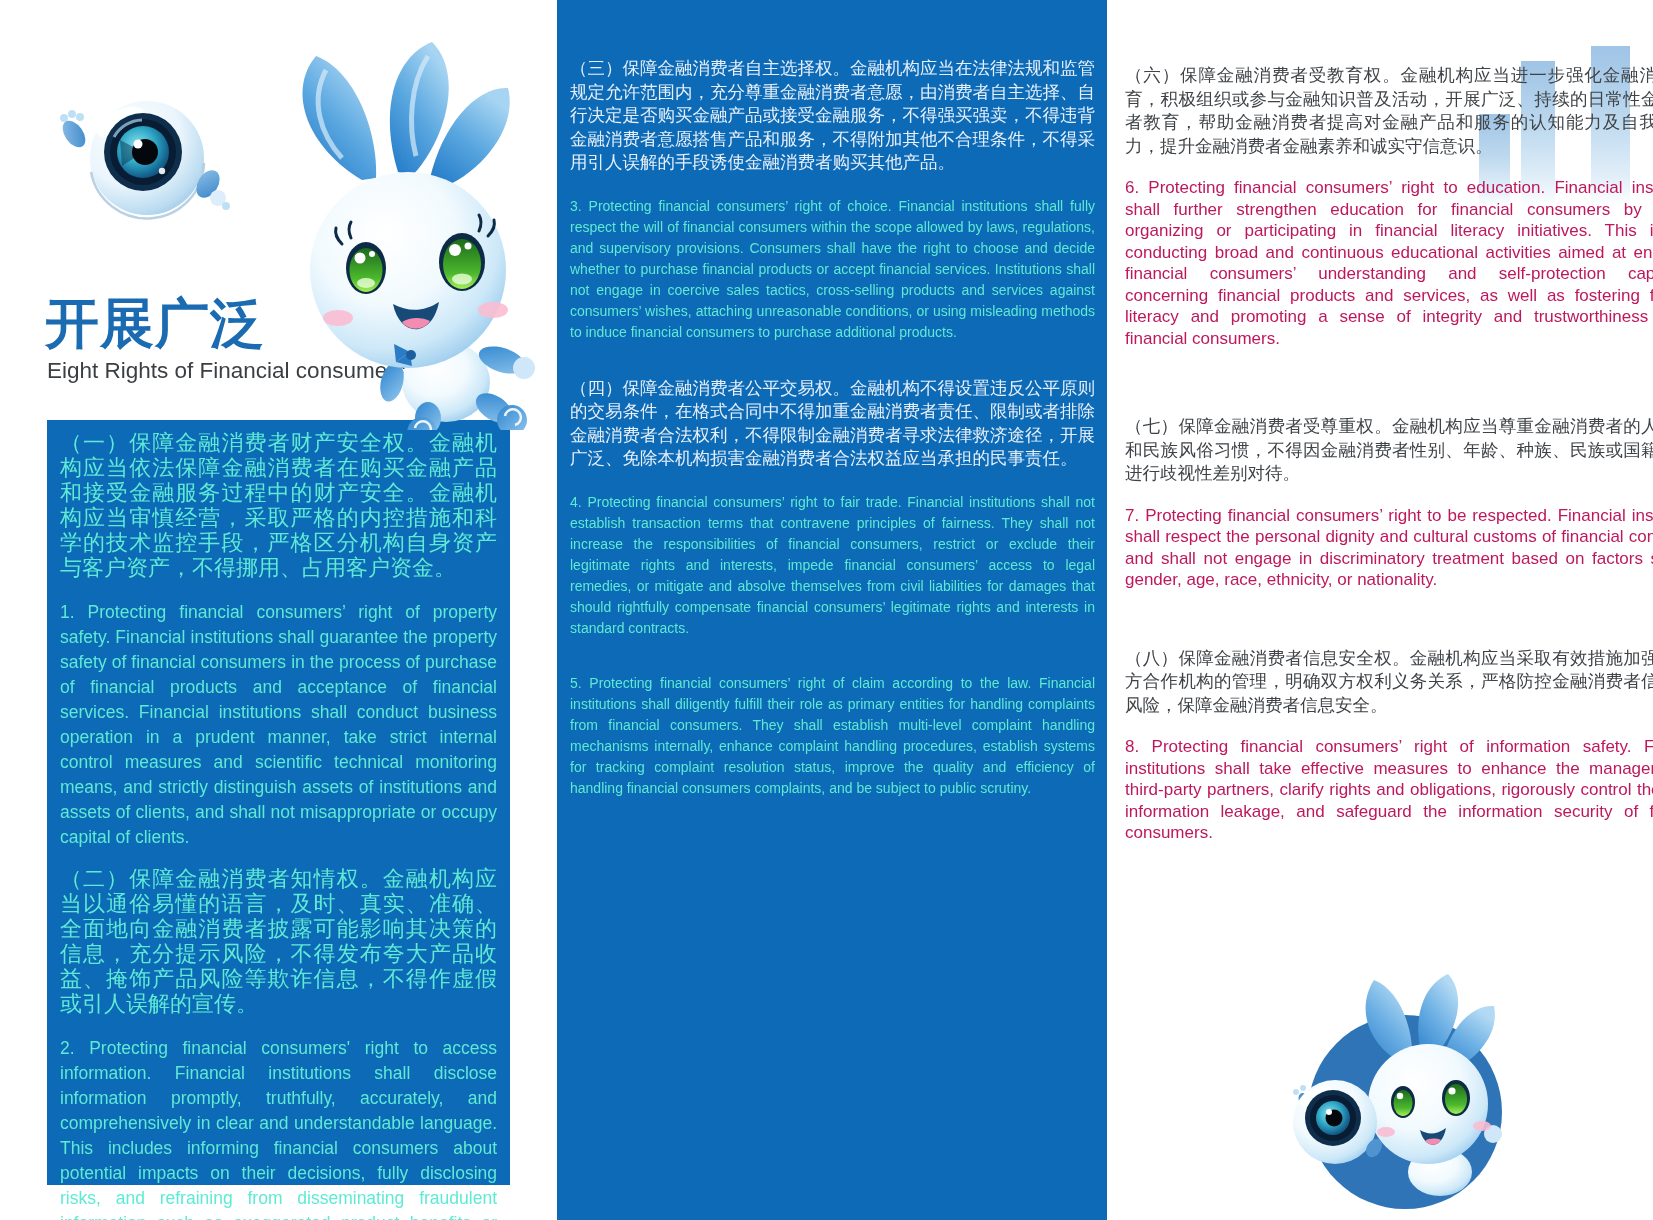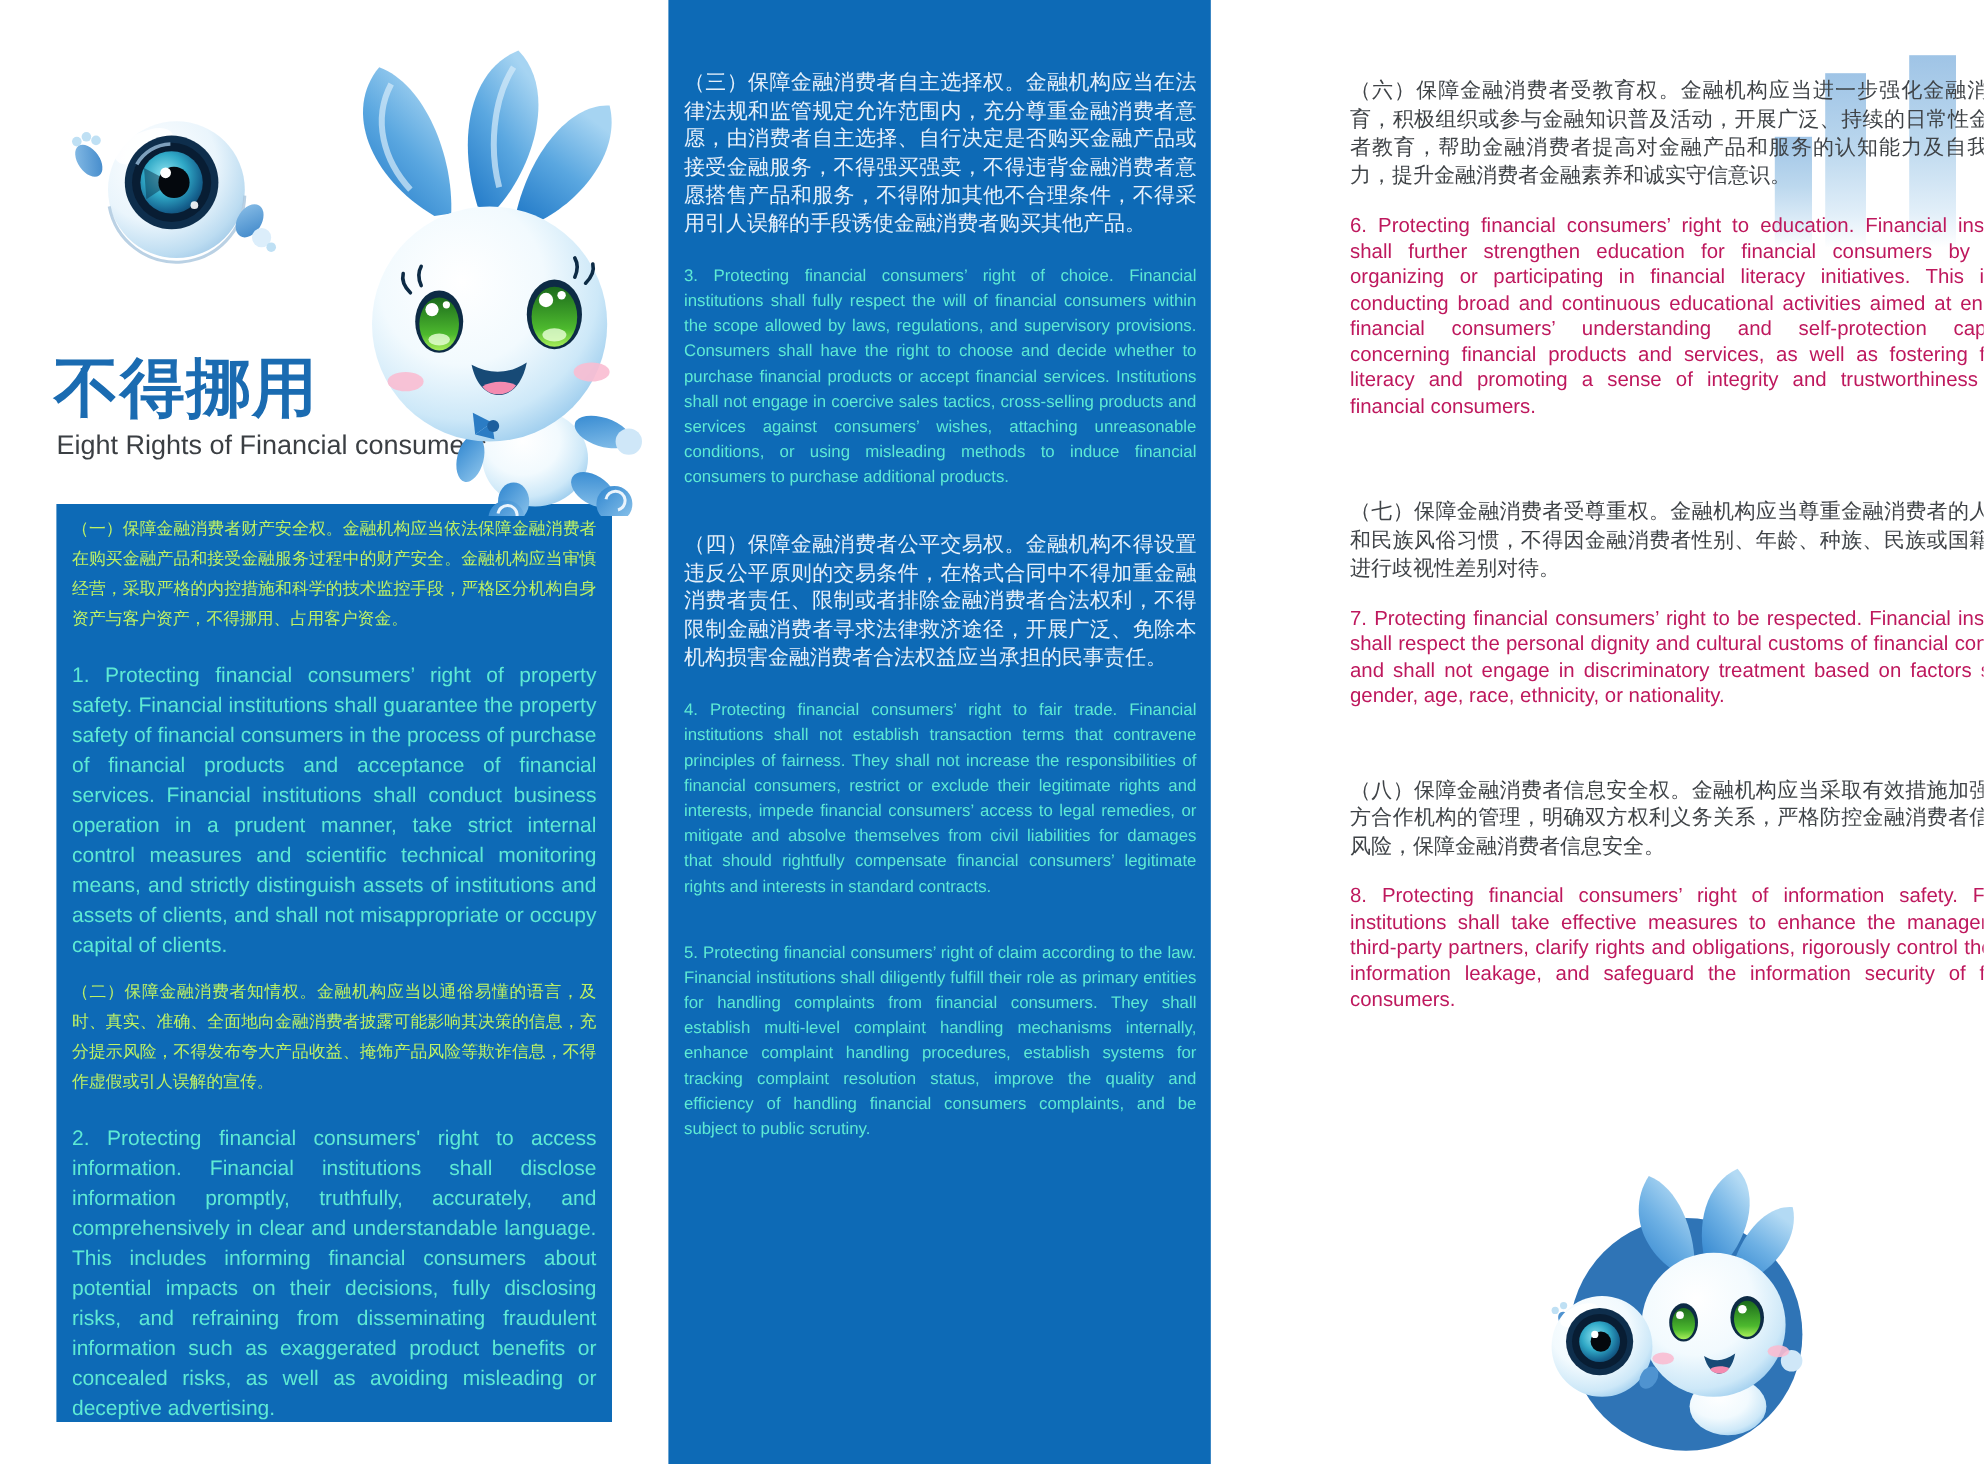--- a/index.html
+++ b/index.html
@@ -2,34 +2,34 @@
 <html><head>
 <meta charset="utf-8">
 <style>
   html,body { margin:0; padding:0; }
   body { width:1653px; height:1220px; background:#ffffff; overflow:hidden;
          font-family:"Liberation Sans","DejaVu Sans",sans-serif; }
   .page { position:relative; width:1653px; height:1220px; background:#ffffff; }
 
   .panel { position:absolute; top:0; height:1220px; box-sizing:border-box; }
   .panel-left  { left:0;    width:557px; background:#ffffff; }
-  .panel-mid   { left:557px; width:452px; background:#0d6ab6; padding:57px 12px 12px 13px; }
+  .panel-mid   { left:557px; width:550px; background:#0d6ab6; padding:57px 12px 12px 13px; }
   .panel-right { left:1107px; width:638px; background:#ffffff; padding:64px 33px 0 18px; }
 
   
   .title-cn { position:absolute; left:45px; top:288px; margin:0;
               font-size:54px; font-weight:900; color:#1a6bb1; letter-spacing:1px; }
   .title-en { position:absolute; left:47px; top:358px; font-size:22.5px; color:#3b3f43; }
 
   .blue-box { position:absolute; left:47px; top:420px; width:463px; height:765px;
               background:#0d6ab6; box-sizing:border-box; padding:10px 13px 0 13px; }
 
   
   p.cn, p.en { margin:0; text-align:justify; }
-  .blue-box p.cn { font-size:14px;   line-height:25px;   color:#bef264; margin-bottom:20px;font-family:Liberation Mono, monospace; }
+  .blue-box p.cn { font-size:22px;   line-height:25px;   color:#5eead4; margin-bottom:20px; }
   .blue-box p.en { font-size:17.5px; line-height:25px;   color:#5eead4; margin-bottom:16px; }
   .panel-mid p.cn { font-size:17.5px; line-height:23.5px; color:#e6f0fa; margin-bottom:21px; }
   .panel-mid p.en { font-size:14px;   line-height:21px;   color:#5eead4; margin-bottom:34px; }
   .panel-right p  { position:relative; z-index:2; }
   .panel-right p.cn { font-size:17.5px; line-height:23.5px; color:#3f4347; margin-bottom:19px; }
   .panel-right p.en { font-size:17px;   line-height:21.5px; color:#be185d; margin-bottom:28px; }
   .panel-right p.g-xl { margin-bottom:66px; }
   .panel-right p.g-lg { margin-bottom:56px; }
 
   
@@ -151,21 +151,21 @@
         <circle cx="205" cy="220" r="6" fill="#ffffff"></circle>
         <circle cx="218" cy="216" r="3.5" fill="#ffffff"></circle>
         <ellipse cx="212" cy="249" rx="10" ry="5.5" fill="#eaffd8" opacity="0.8"></ellipse>
         <ellipse cx="88" cy="288" rx="15" ry="8" fill="#f9bcd2" opacity="0.9"></ellipse>
         <ellipse cx="243" cy="280" rx="15" ry="8" fill="#f9bcd2" opacity="0.9"></ellipse>
         <path d="M143,274 C150,308 182,308 189,272 C174,282 158,282 143,274 Z" fill="#174a76"></path>
         <path d="M152,292 C158,301 174,301 180,291 C172,287 160,287 152,292 Z" fill="#f48bb0"></path>
       </svg>
     </div>
 
-    <h1 class="title-cn">不得挪用</h1>
+    <h1 class="title-cn">开展广泛</h1>
     <div class="title-en">Eight Rights of Financial consumers</div>
 
     <div class="blue-box">
       <p class="cn">（一）保障金融消费者财产安全权。金融机构应当依法保障金融消费者在购买金融产品和接受金融服务过程中的财产安全。金融机构应当审慎经营，采取严格的内控措施和科学的技术监控手段，严格区分机构自身资产与客户资产，不得挪用、占用客户资金。</p>
       <p class="en">1. Protecting financial consumers’ right of property safety. Financial institutions shall guarantee the property safety of financial consumers in the process of purchase of financial products and acceptance of financial services. Financial institutions shall conduct business operation in a prudent manner, take strict internal control measures and scientific technical monitoring means, and strictly distinguish assets of institutions and assets of clients, and shall not misappropriate or occupy capital of clients.</p>
       <p class="cn">（二）保障金融消费者知情权。金融机构应当以通俗易懂的语言，及时、真实、准确、全面地向金融消费者披露可能影响其决策的信息，充分提示风险，不得发布夸大产品收益、掩饰产品风险等欺诈信息，不得作虚假或引人误解的宣传。</p>
       <p class="en">2. Protecting financial consumers' right to access information. Financial institutions shall disclose information promptly, truthfully, accurately, and comprehensively in clear and understandable language. This includes informing financial consumers about potential impacts on their decisions, fully disclosing risks, and refraining from disseminating fraudulent information such as exaggerated product benefits or concealed risks, as well as avoiding misleading or deceptive advertising.</p>
     </div>
   </section>
 

